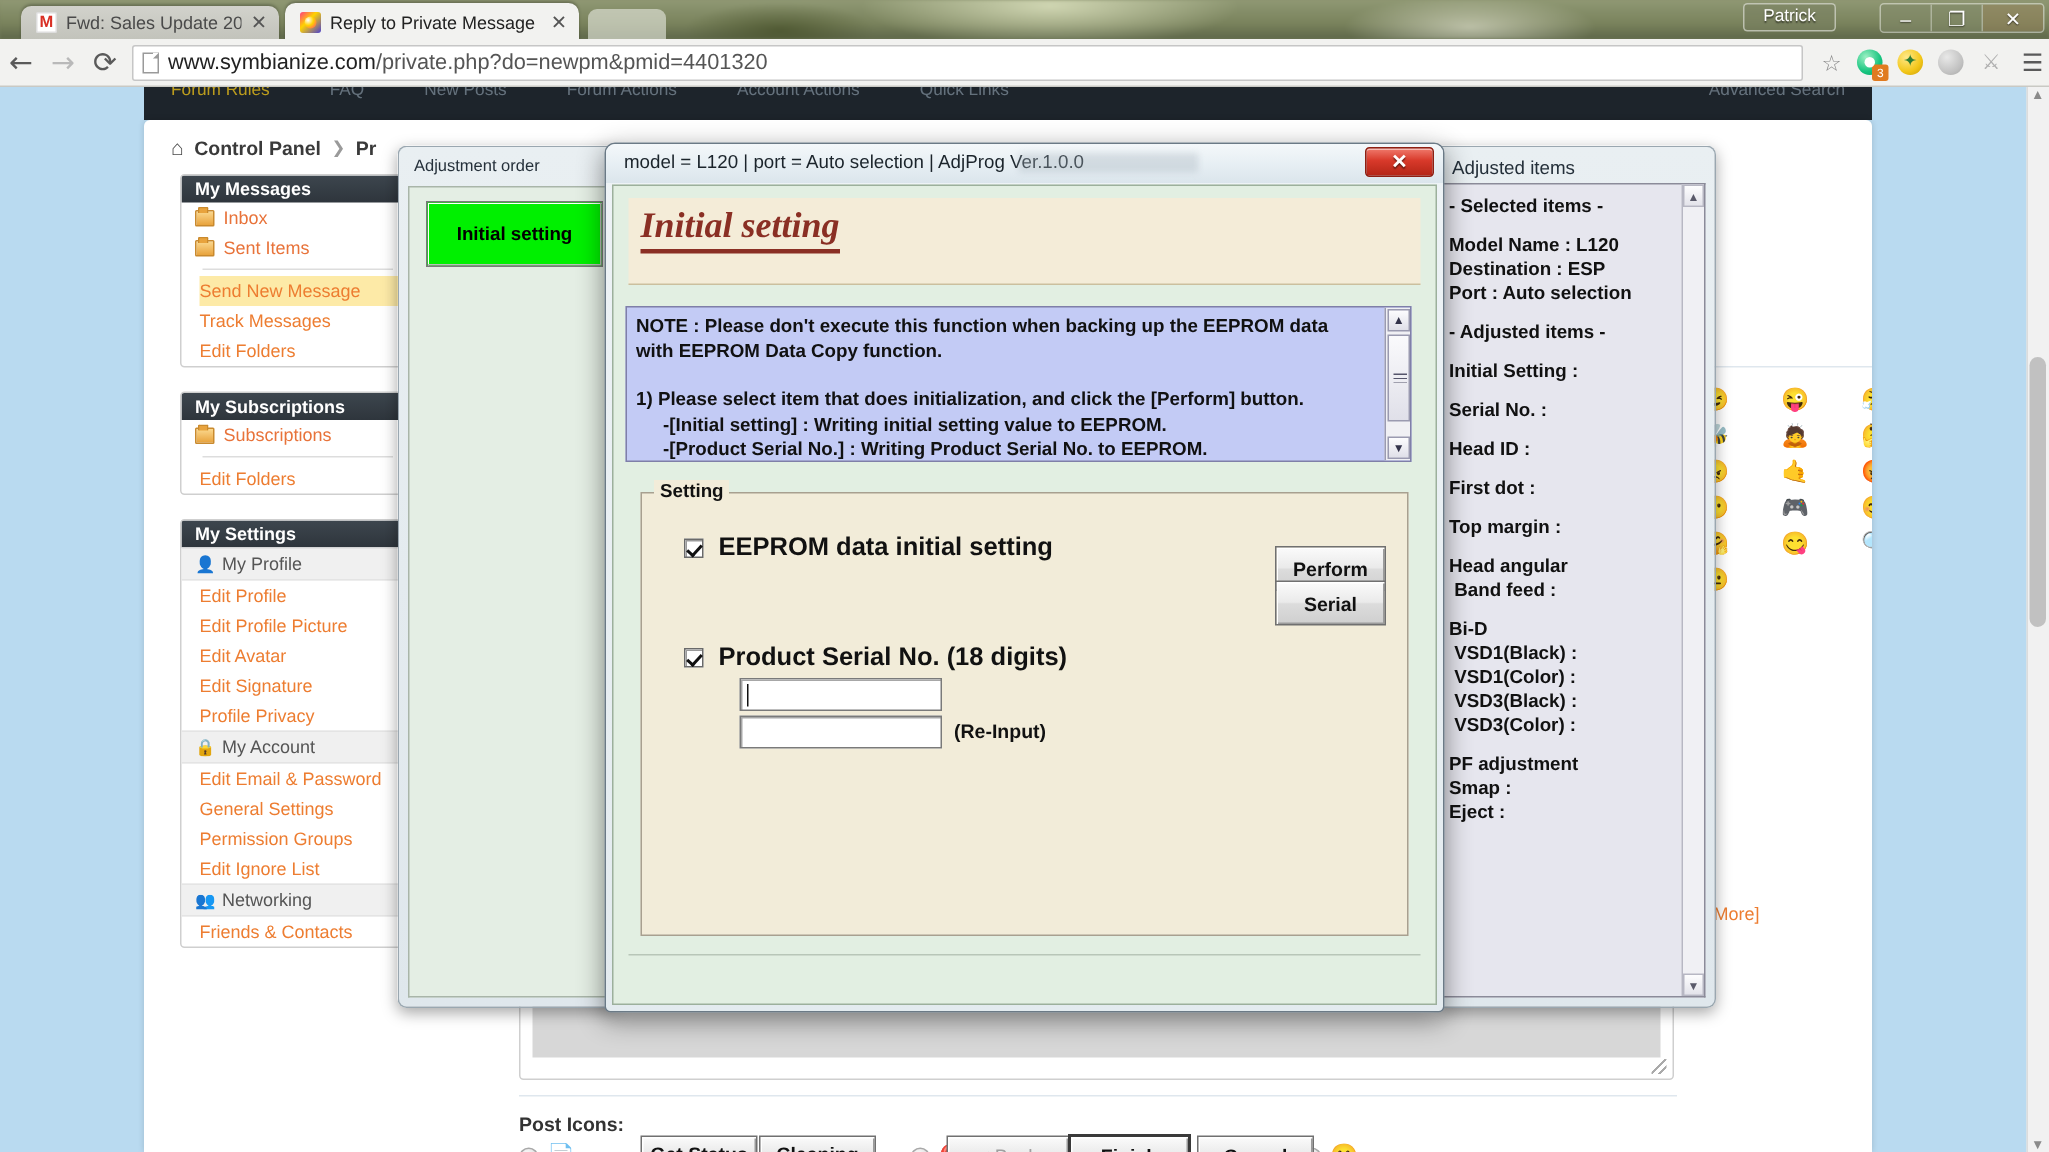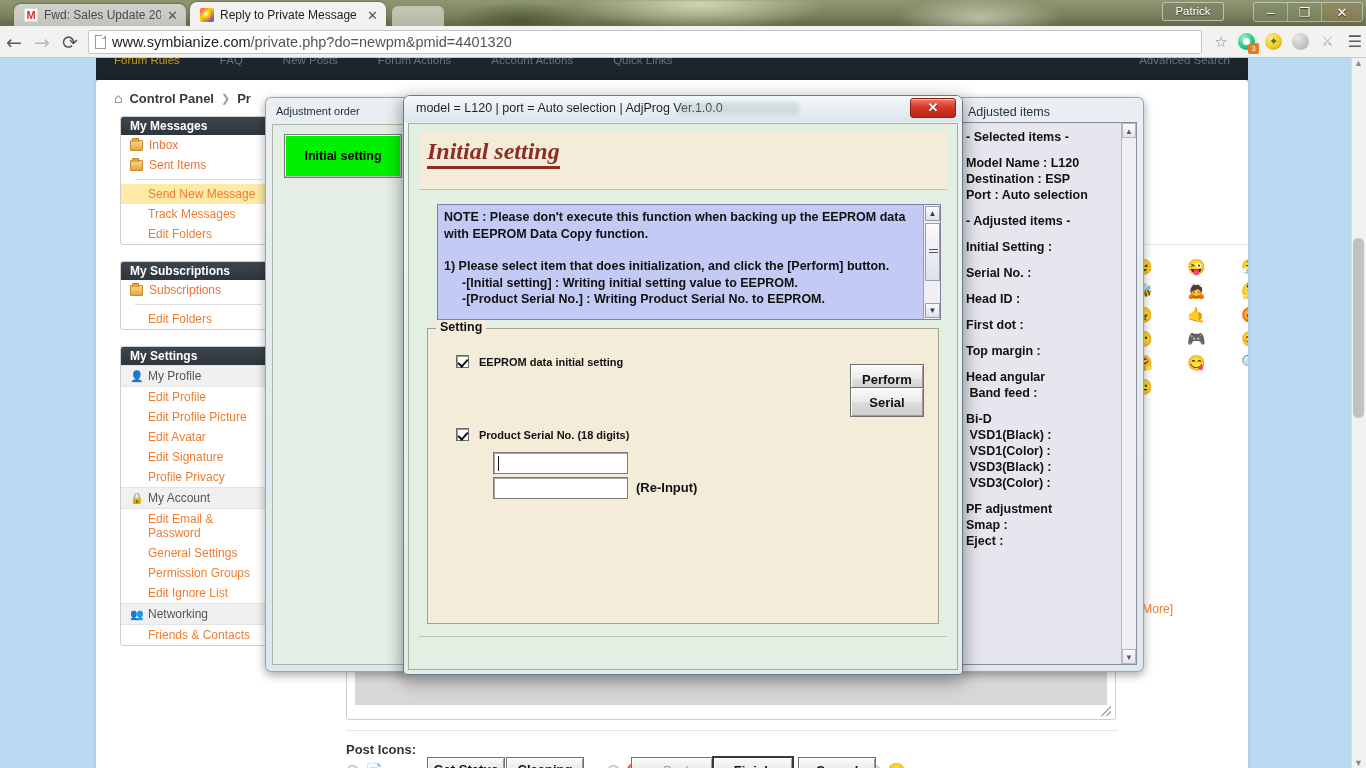--- a/index.html
+++ b/index.html
@@ -206,21 +206,21 @@
   }
   .side-row {
     display:flex; align-items:center; gap:6px;
     padding:3px 9px; font-size:12px; color:#ed7d31;
   }
   .side-row.folder { color:#e8733a; }
   .side-row.group {
     color:#555; background:#f0f0f0; font-weight:normal;
     border-top:1px solid #e4e4e4; border-bottom:1px solid #e4e4e4;
   }
-  .side-row.sub { padding-left: 27px; }
+  .side-row.sub { padding-left: 0; margin-left: 12px; }
   .side-row.sel { background:#fdeaa7; }
   .folder-ico {
     width:13px; height:11px; flex:0 0 13px; border-radius:1px;
     background: linear-gradient(180deg,#fbd88e,#e8a33d);
     border:1px solid #c98a2e; position:relative;
   }
   .folder-ico::before {
     content:""; position:absolute; left:1px; top:-3px; width:5px; height:3px;
     background:#e8a33d; border:1px solid #c98a2e; border-bottom:none; border-radius:1px 1px 0 0;
   }
@@ -373,21 +373,21 @@
     background:#f4ecd8; border:1px solid #cbbf9e; border-left:none; border-right:none;
     border-top:none;
   }
   .dlg-heading {
     position:absolute; left:8px; top:6px;
     font-size:24px; font-weight:bold; font-style:italic; color:#8a2f24;
     font-family:"Liberation Serif", serif;
     border-bottom:3px solid #8a2f24; padding-bottom:1px;
   }
   .note-box {
-    position:absolute; left:28px; top:80px; right:16px; height:116px;
+    position:absolute; left:8px; top:80px; right:16px; height:104px;
     background:#c3cbf5; border:1px solid #7f7fa8;
     overflow:hidden;
   }
   .note-text {
     position:absolute; left:6px; top:4px; right:22px;
     font-size:12.5px; font-weight:bold; color:#111; line-height:16.5px;
   }
   .note-text .indent { padding-left:18px; display:block; }
   .note-scroll {
     position:absolute; right:0; top:0; bottom:0; width:17px;
@@ -422,21 +422,21 @@
   .chk {
     width:13px; height:13px; flex:0 0 13px; background:#fff;
     border:1px solid #6a6a6a;
     box-shadow: inset 1px 1px 0 #9a9a9a;
     position:relative;
   }
   .chk.checked::after {
     content:""; position:absolute; left:3px; top:1px; width:4px; height:8px;
     border:solid #111; border-width:0 2px 2px 0; transform: rotate(42deg);
   }
-  .chk-label { font-size:11px; font-weight:bold; color:#111; white-space:nowrap; }
+  .chk-label { font-size:17px; font-weight:bold; color:#111; white-space:nowrap; }
 
   .txt-input {
     position:absolute; height:22px; background:#fff; border:1px solid #7a7a7a;
     box-shadow: inset 1px 1px 0 #a7a7a7;
   }
   .caret {
     position:absolute; left:4px; top:3px; width:1px; height:15px; background:#111;
   }
   .reinput-label {
     position:absolute; font-size:13px; font-weight:bold; color:#111;

